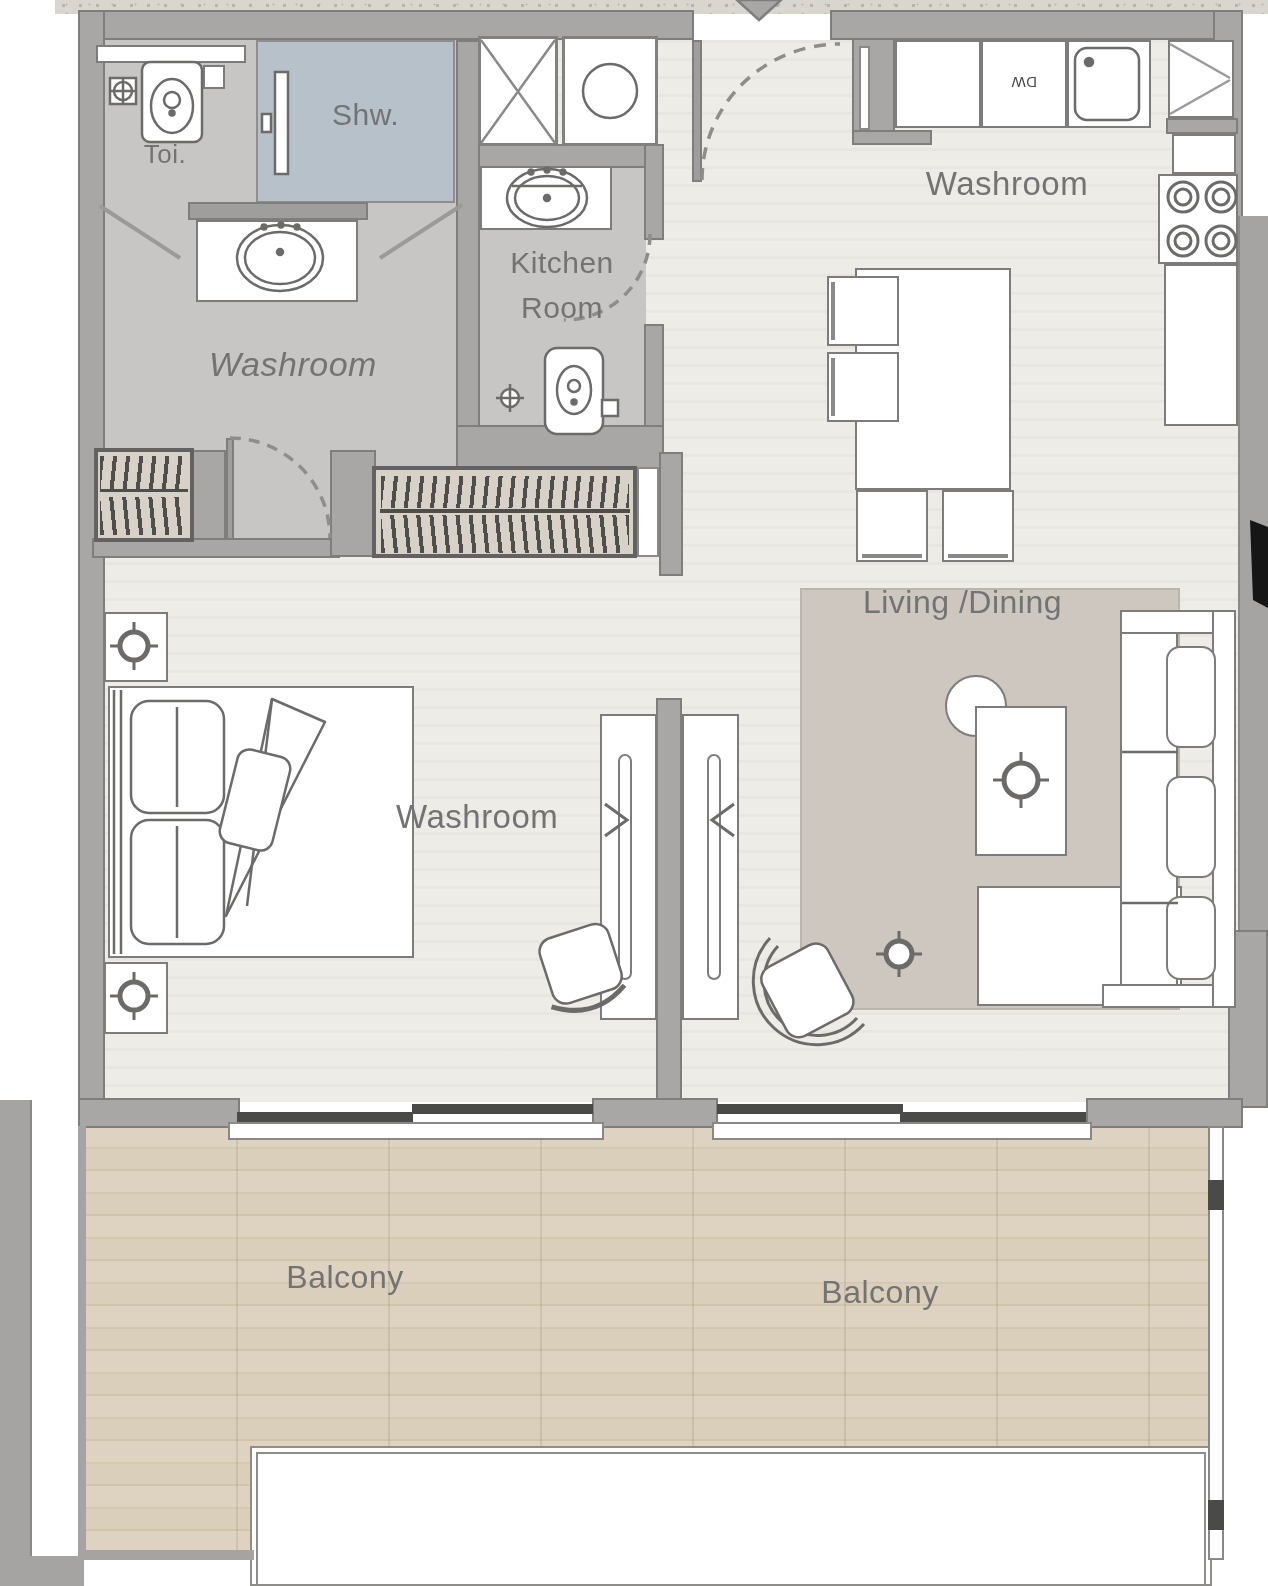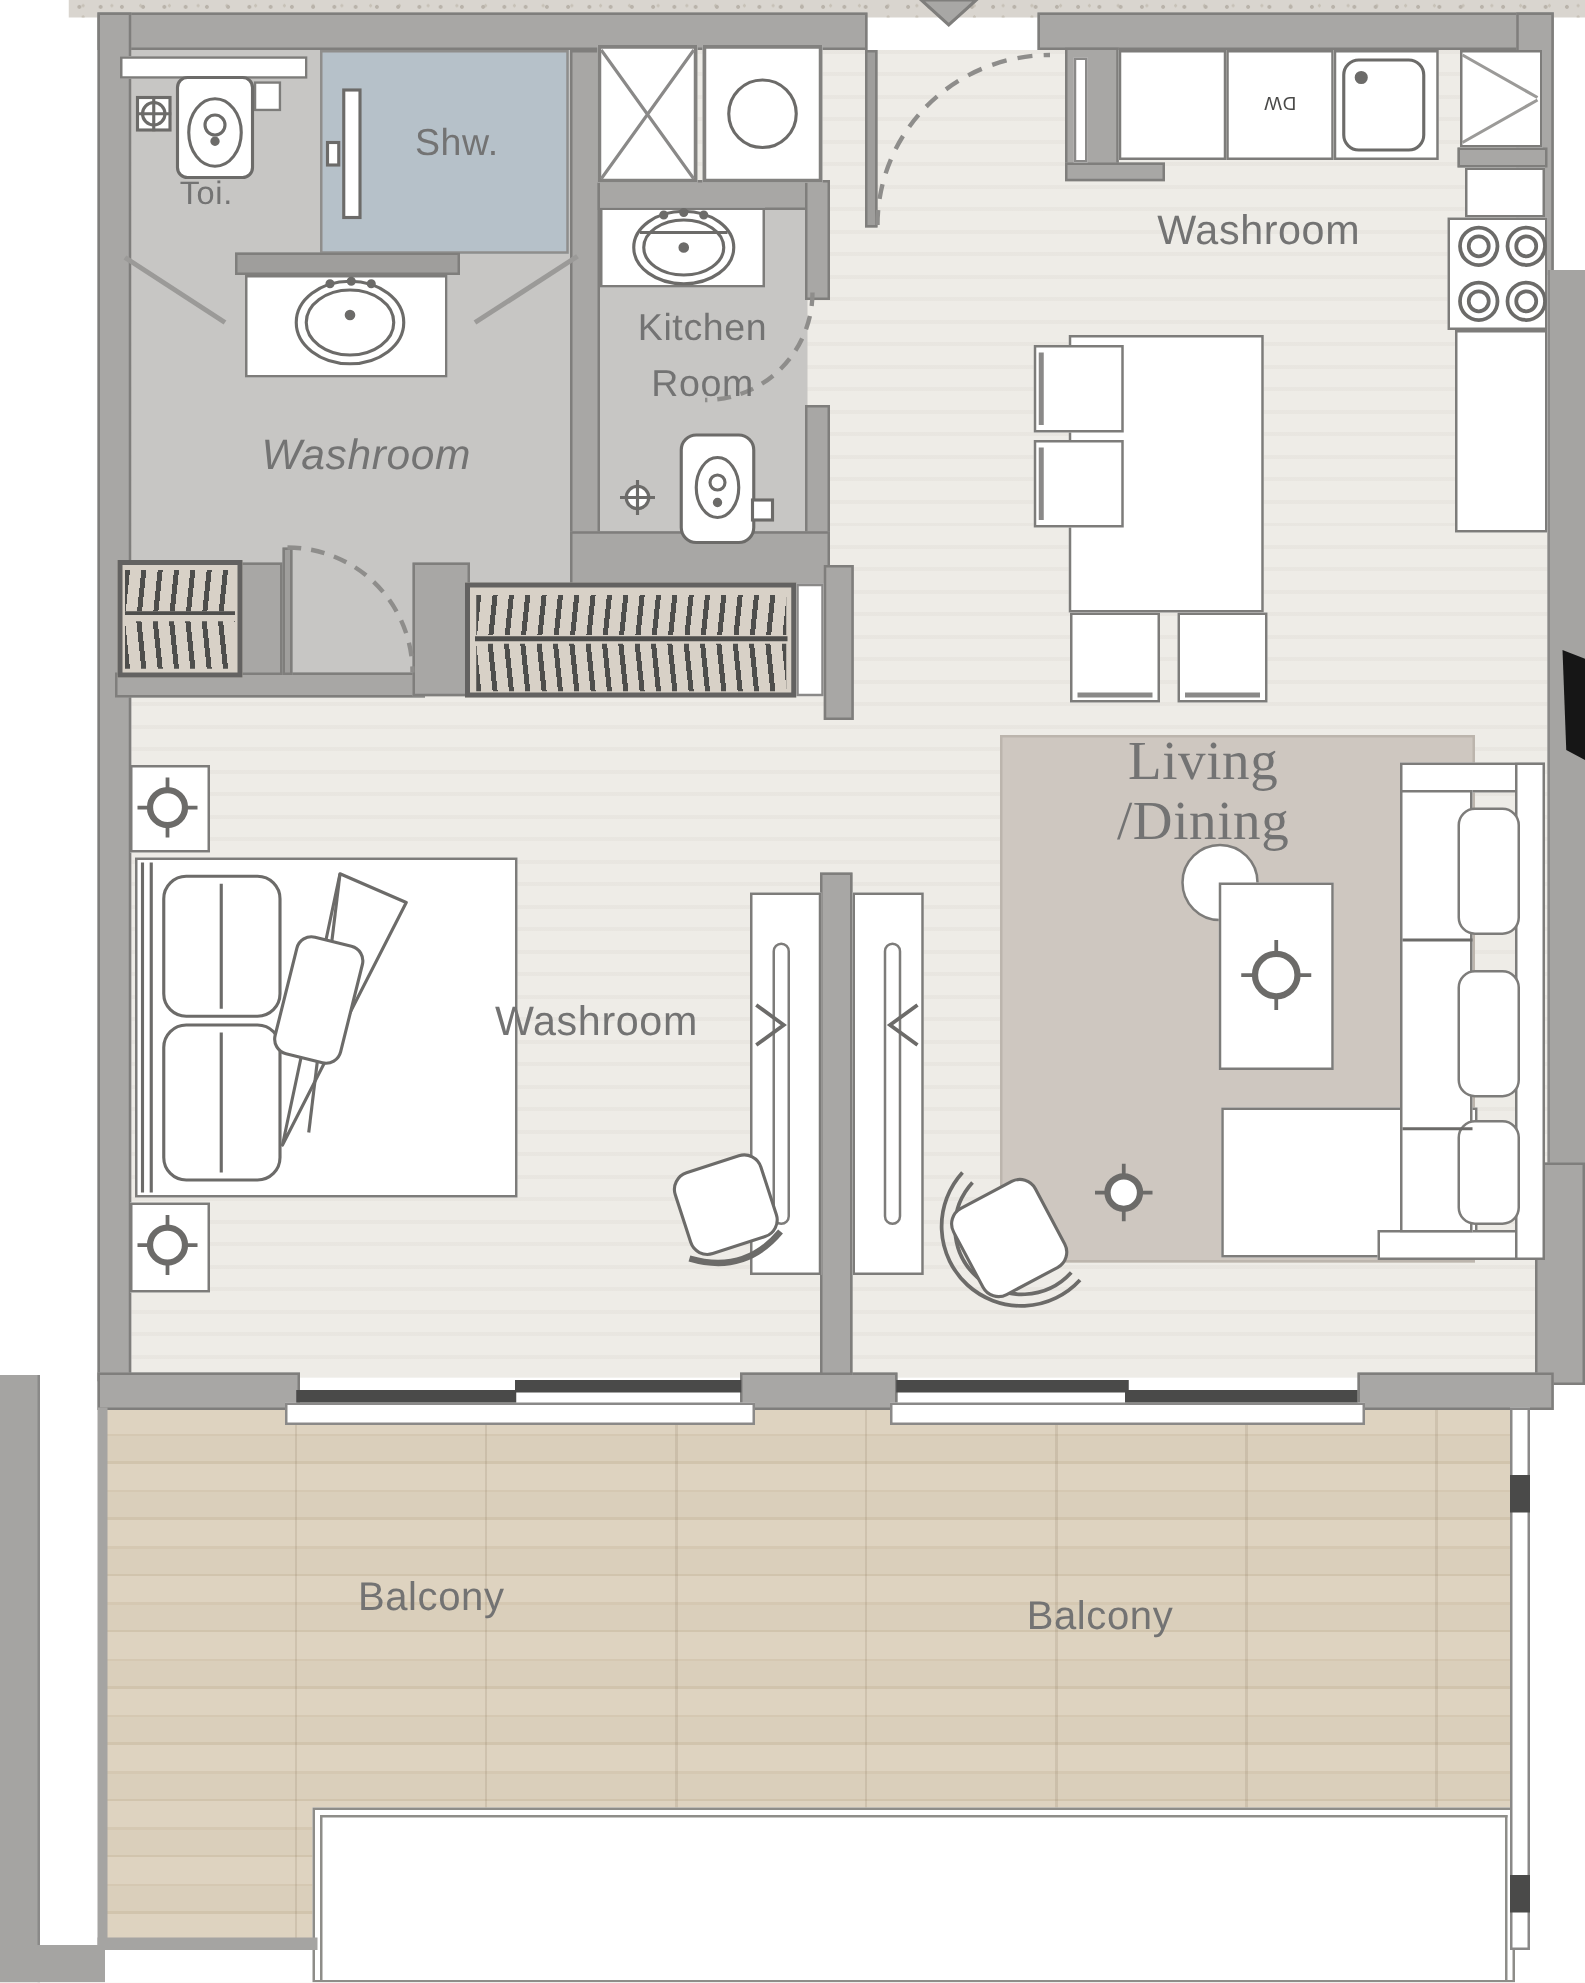--- a/index.html
+++ b/index.html
@@ -297,19 +297,19 @@
       <polygon points="1250,520 1268,527 1268,608 1253,600" fill="#161616" stroke="none"></polygon>
     </g>
   </svg>
 
   <div class="label a" style="left:178px;top:346px;width:230px;font-size:34px;font-style:italic;">Washroom</div>
   <div class="label a" style="left:125px;top:140px;width:80px;font-size:26px;">Toi.</div>
   <div class="label a" style="left:318px;top:98px;width:95px;font-size:30px;">Shw.</div>
   <div class="label a" style="left:476px;top:246px;width:172px;font-size:30px;">Kitchen</div>
   <div class="label a" style="left:476px;top:291px;width:172px;font-size:30px;">Room</div>
   <div class="label a" style="left:912px;top:166px;width:190px;font-size:33px;">Washroom</div>
-  <div class="label a" style="left:840px;top:585px;width:245px;font-size:44px;font-family:Liberation Serif, serif;">Living /Dining</div>
+  <div class="label a" style="left:840px;top:585px;width:245px;font-size:32px;">Living /Dining</div>
   <div class="label a" style="left:396px;top:799px;width:200px;font-size:33px;text-align:left;">Washroom</div>
   <div class="label a" style="left:255px;top:1260px;width:180px;font-size:32px;">Balcony</div>
   <div class="label a" style="left:790px;top:1275px;width:180px;font-size:32px;">Balcony</div>
   <div class="label a rot180" style="left:1000px;top:73px;width:48px;font-size:15px;color:#4a4a49;z-index:6;">DW</div>
 
 </div>
 
 </body></html>

